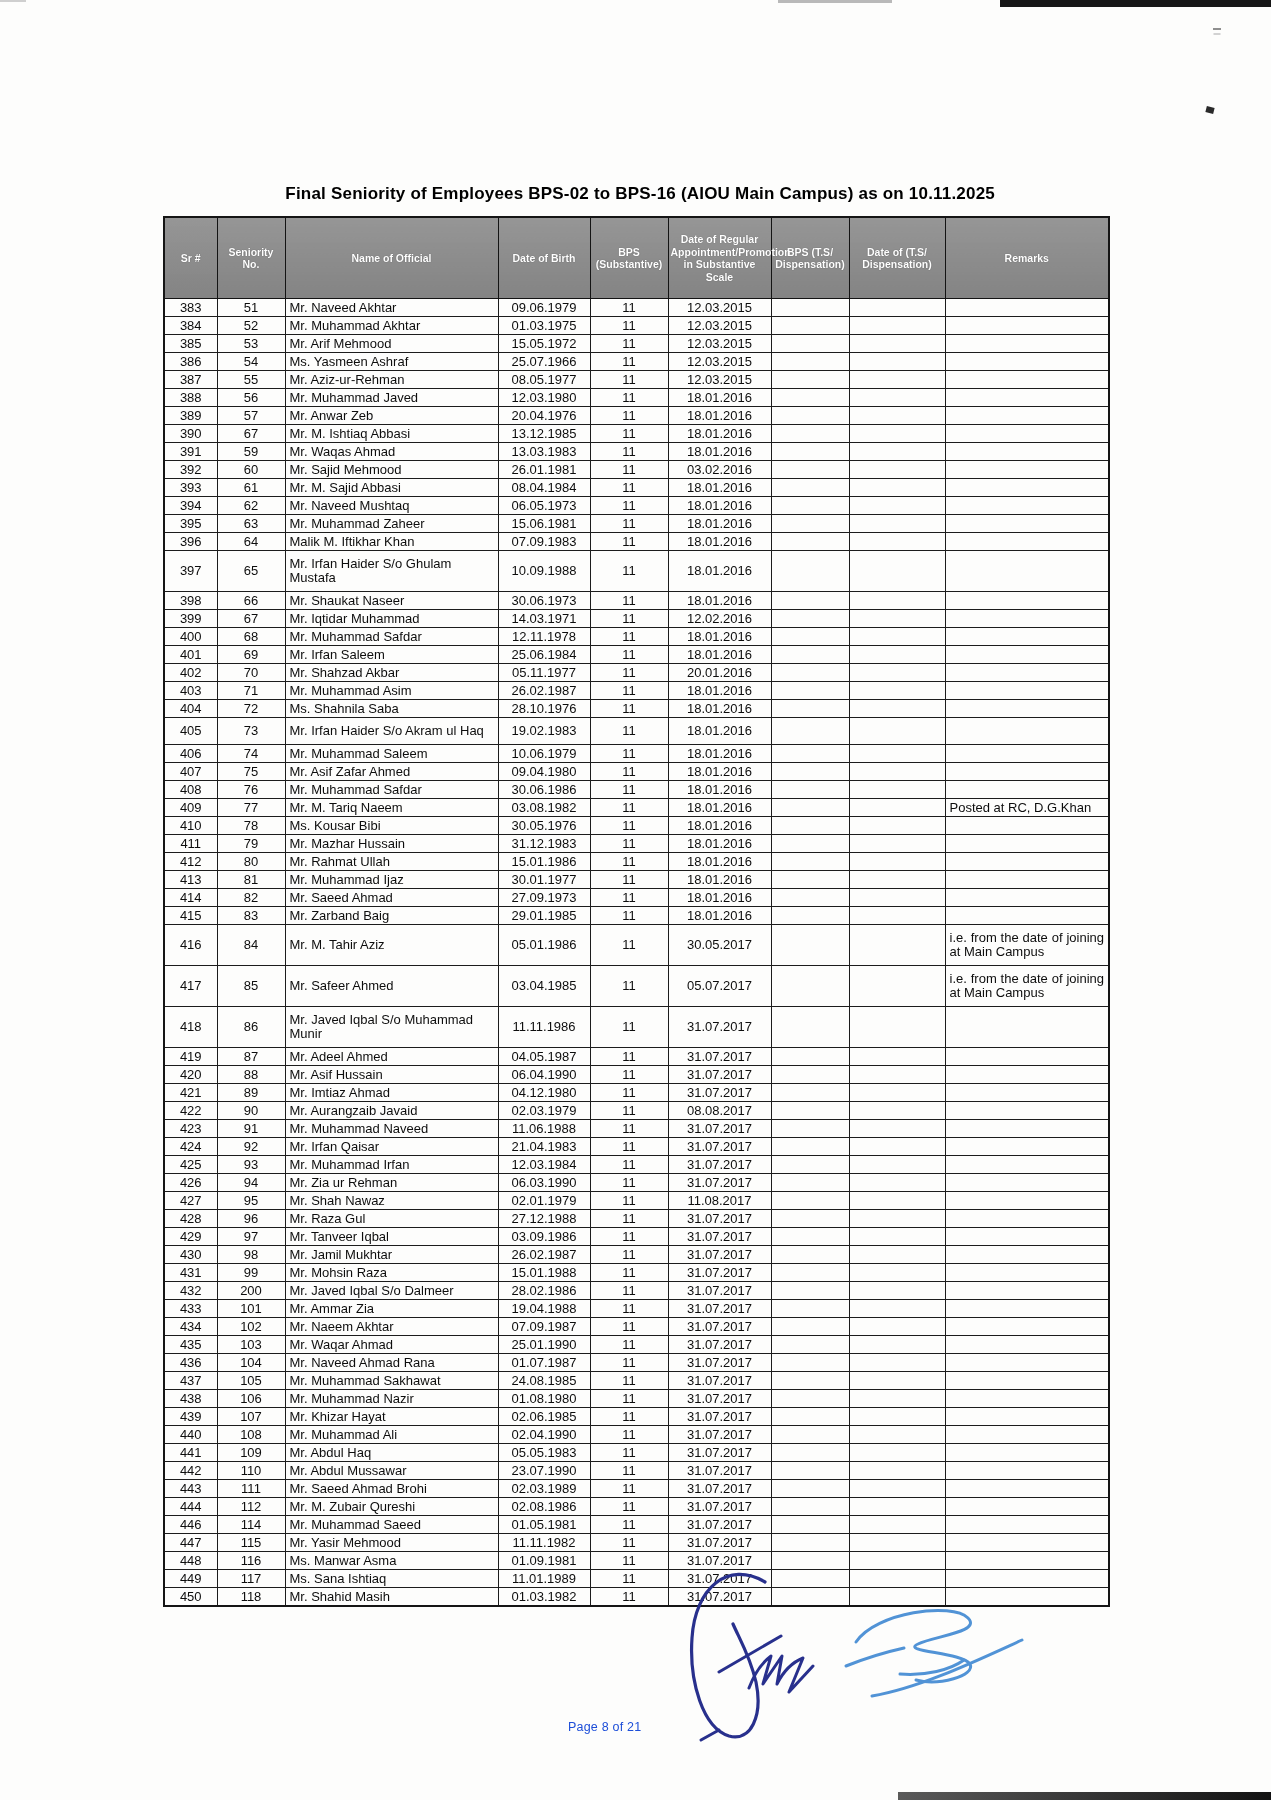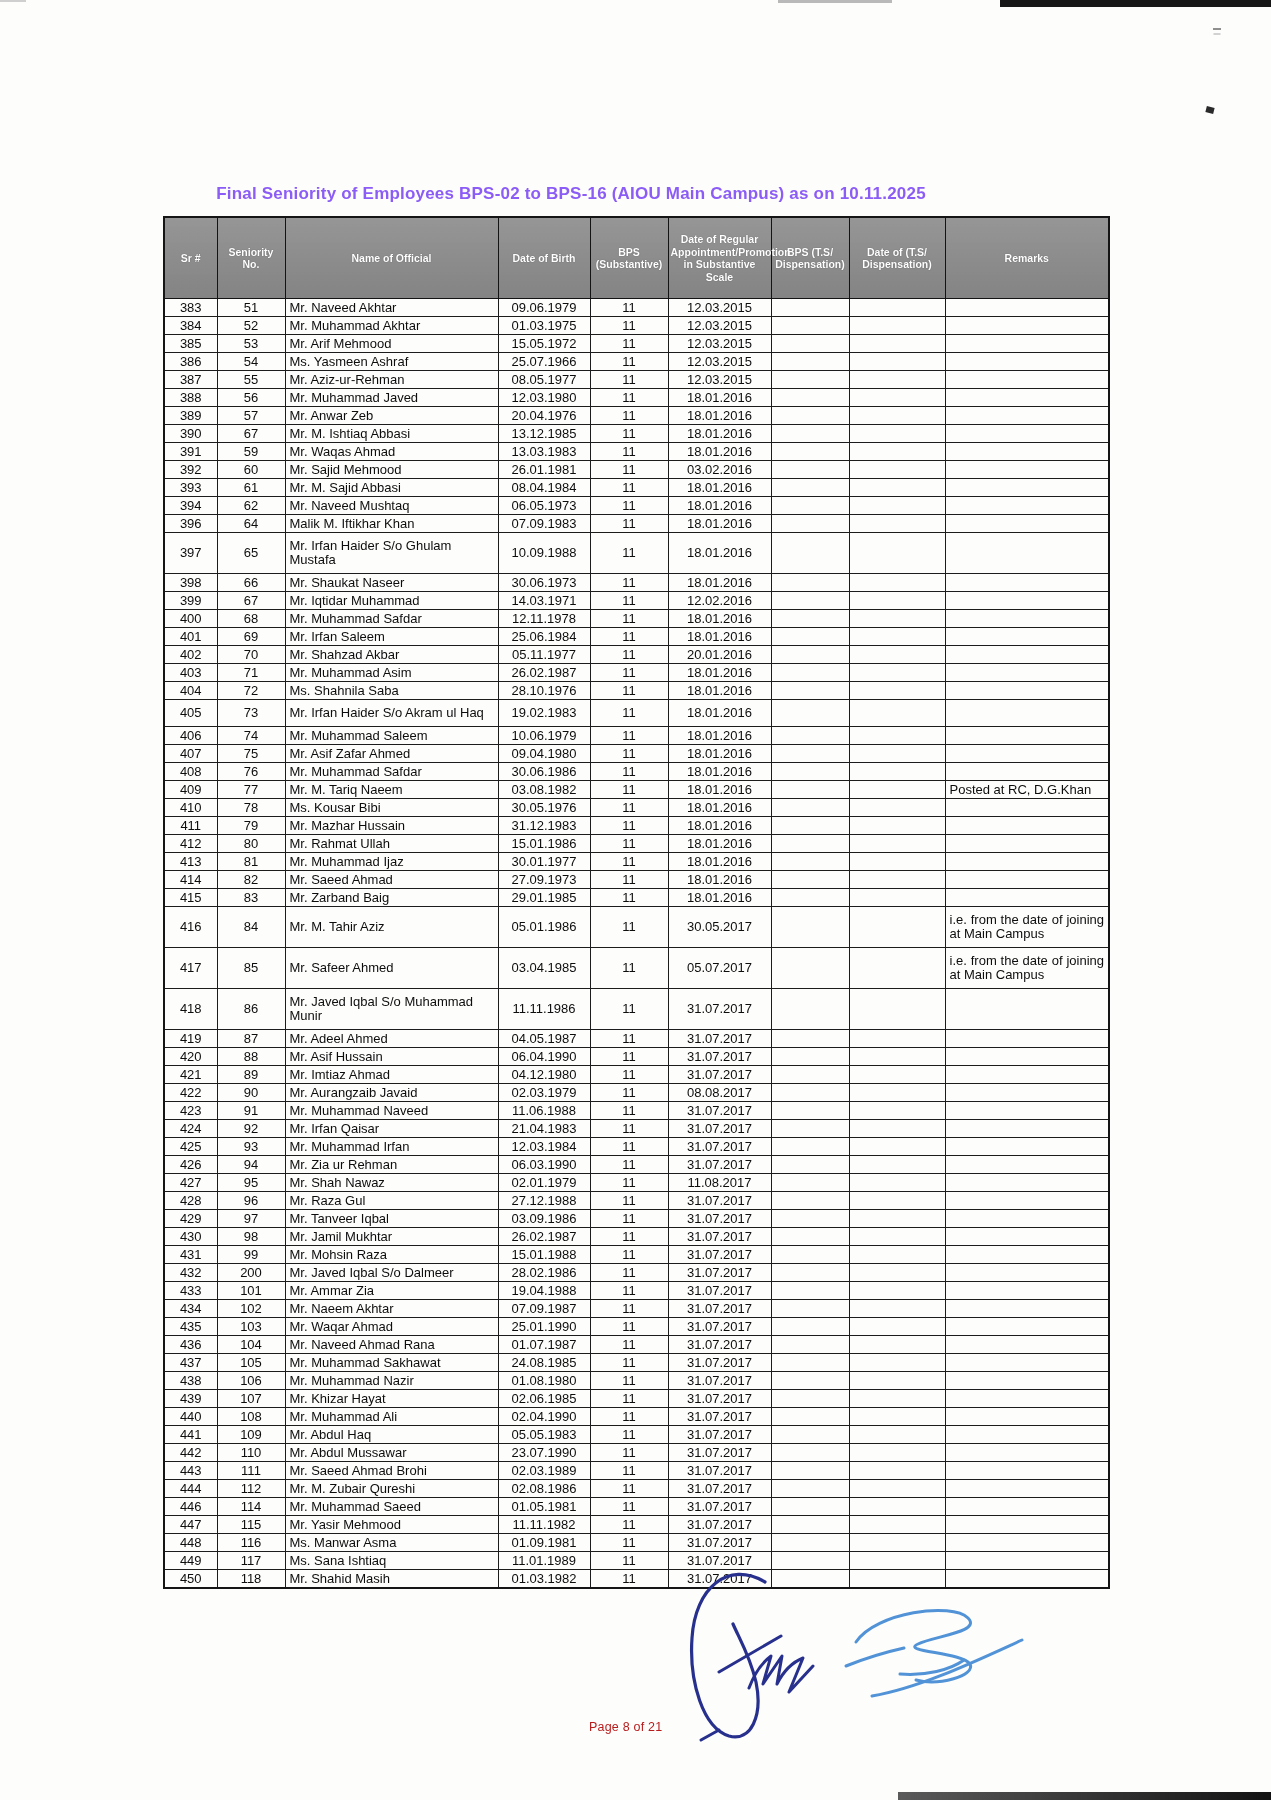--- a/index.html
+++ b/index.html
@@ -7,22 +7,22 @@
     width:1271px;height:1800px;
     background:#fdfdfc;
     font-family:"Liberation Sans", sans-serif;
     color:#111;
     overflow:hidden;
   }
   .sheet{position:relative;width:1271px;height:1800px;background:#fdfdfc;}
 
   
   .doc-title{
-    position:absolute;left:156px;top:184px;width:830px;
-    text-align:center;font-size:17px;font-weight:bold;color:#8b5cf6;
+    position:absolute;left:165px;top:184px;width:830px;
+    text-align:right;font-size:17px;font-weight:bold;color:#000000;
     letter-spacing:.2px;
   }
 
   
   table.sen{
     position:absolute;left:163px;top:216px;width:945px;
     border-collapse:collapse;table-layout:fixed;
     border:2px solid #151515;
   }
   table.sen th{
@@ -42,22 +42,22 @@
     background:#fdfdfc;
     overflow:hidden;
   }
   td.c-center{text-align:center;}
   td.c-name{text-align:left;padding-left:5px;}
   td.c-remarks{text-align:justify;font-size:12.5px;line-height:14px;padding-left:5px;}
   tr.tall td{padding-top:6px;padding-bottom:6px;}
 
   
   .page-footer{
-    position:absolute;left:589px;top:1720px;
-    font-size:12.5px;color:#b91c1c;letter-spacing:.2px;
+    position:absolute;left:568px;top:1720px;
+    font-size:12.5px;color:#1d4ed8;letter-spacing:.2px;
   }
 
   
   .sig{position:absolute;pointer-events:none;}
   .sig-dark{left:683px;top:1560px;}
   .sig-light{left:842px;top:1602px;}
 
   
   .artifact{position:absolute;}
   .bar-top-right{left:1000px;top:0;width:271px;height:7px;background:#171717;}
@@ -233,20 +233,31 @@
       <td class="c-center">62</td>
       <td class="c-name">Mr. Naveed Mushtaq</td>
       <td class="c-center">06.05.1973</td>
       <td class="c-center">11</td>
       <td class="c-center">18.01.2016</td>
       <td class="c-center"></td>
       <td class="c-center"></td>
       <td class="c-remarks"></td>
     </tr>
         <tr>
+      <td class="c-center">395</td>
+      <td class="c-center">63</td>
+      <td class="c-name">Mr. Muhammad Zaheer</td>
+      <td class="c-center">15.06.1981</td>
+      <td class="c-center">11</td>
+      <td class="c-center">18.01.2016</td>
+      <td class="c-center"></td>
+      <td class="c-center"></td>
+      <td class="c-remarks"></td>
+    </tr>
+        <tr>
       <td class="c-center">396</td>
       <td class="c-center">64</td>
       <td class="c-name">Malik M. Iftikhar Khan</td>
       <td class="c-center">07.09.1983</td>
       <td class="c-center">11</td>
       <td class="c-center">18.01.2016</td>
       <td class="c-center"></td>
       <td class="c-center"></td>
       <td class="c-remarks"></td>
     </tr>

